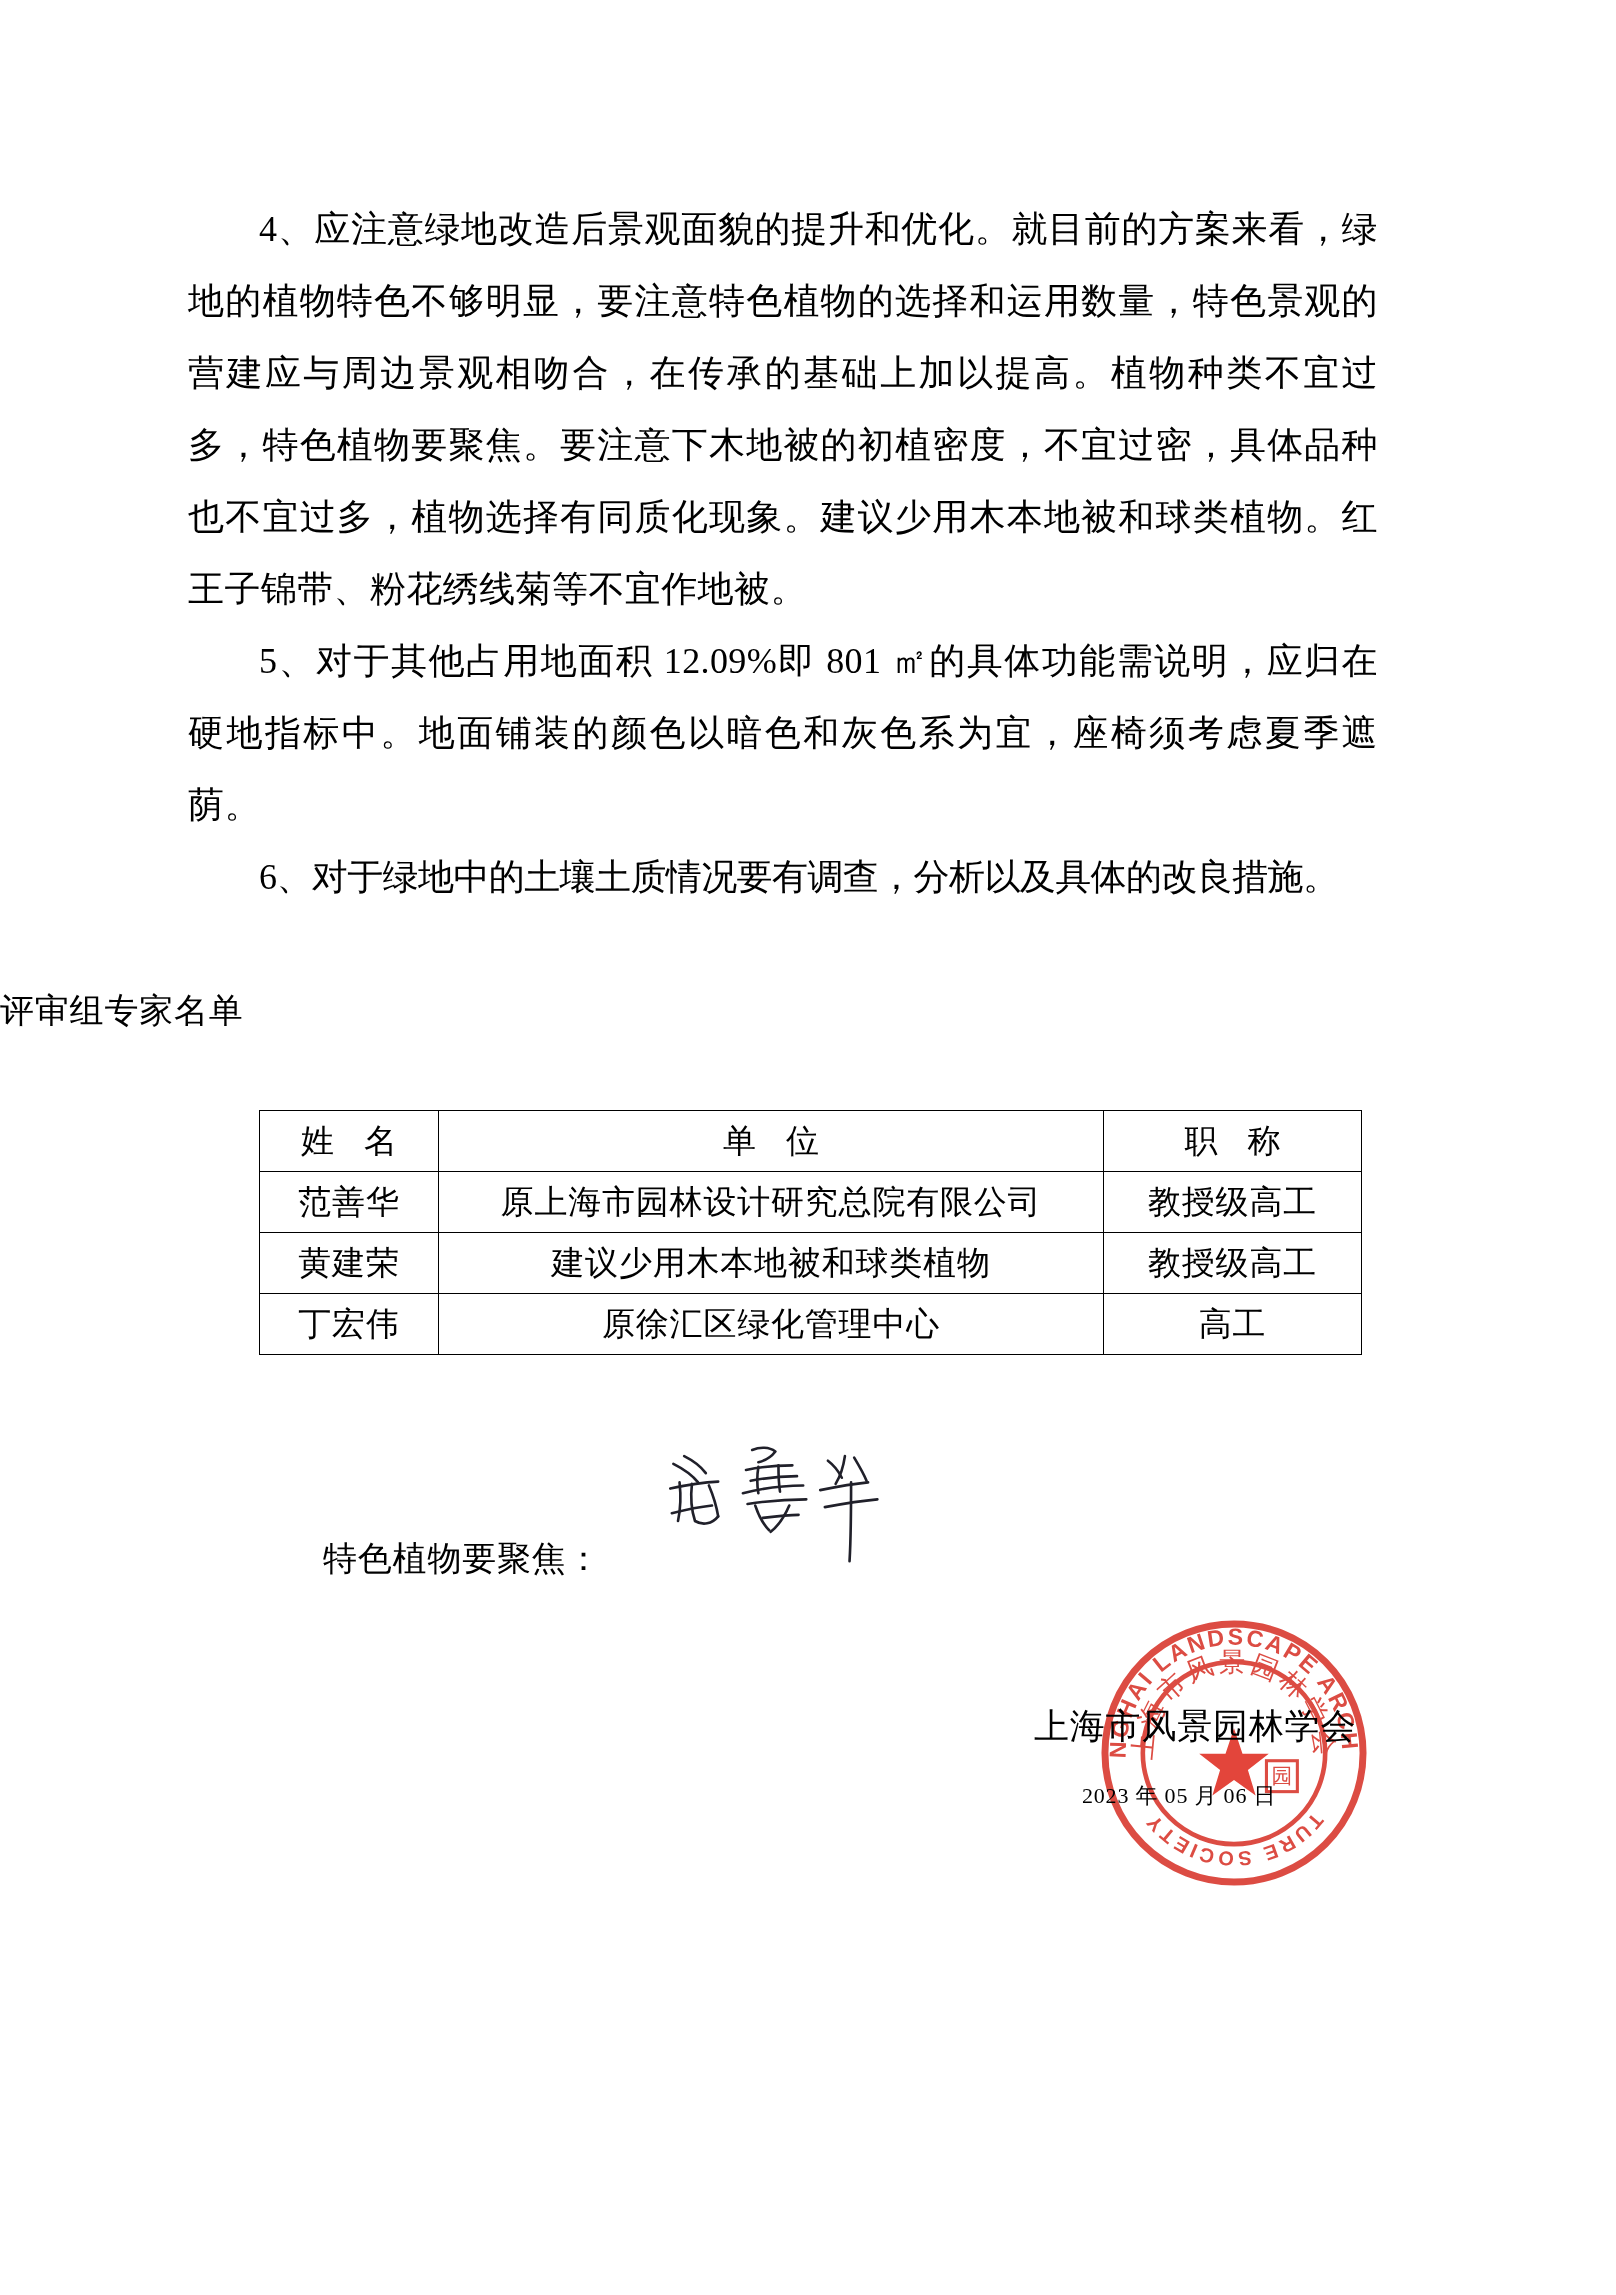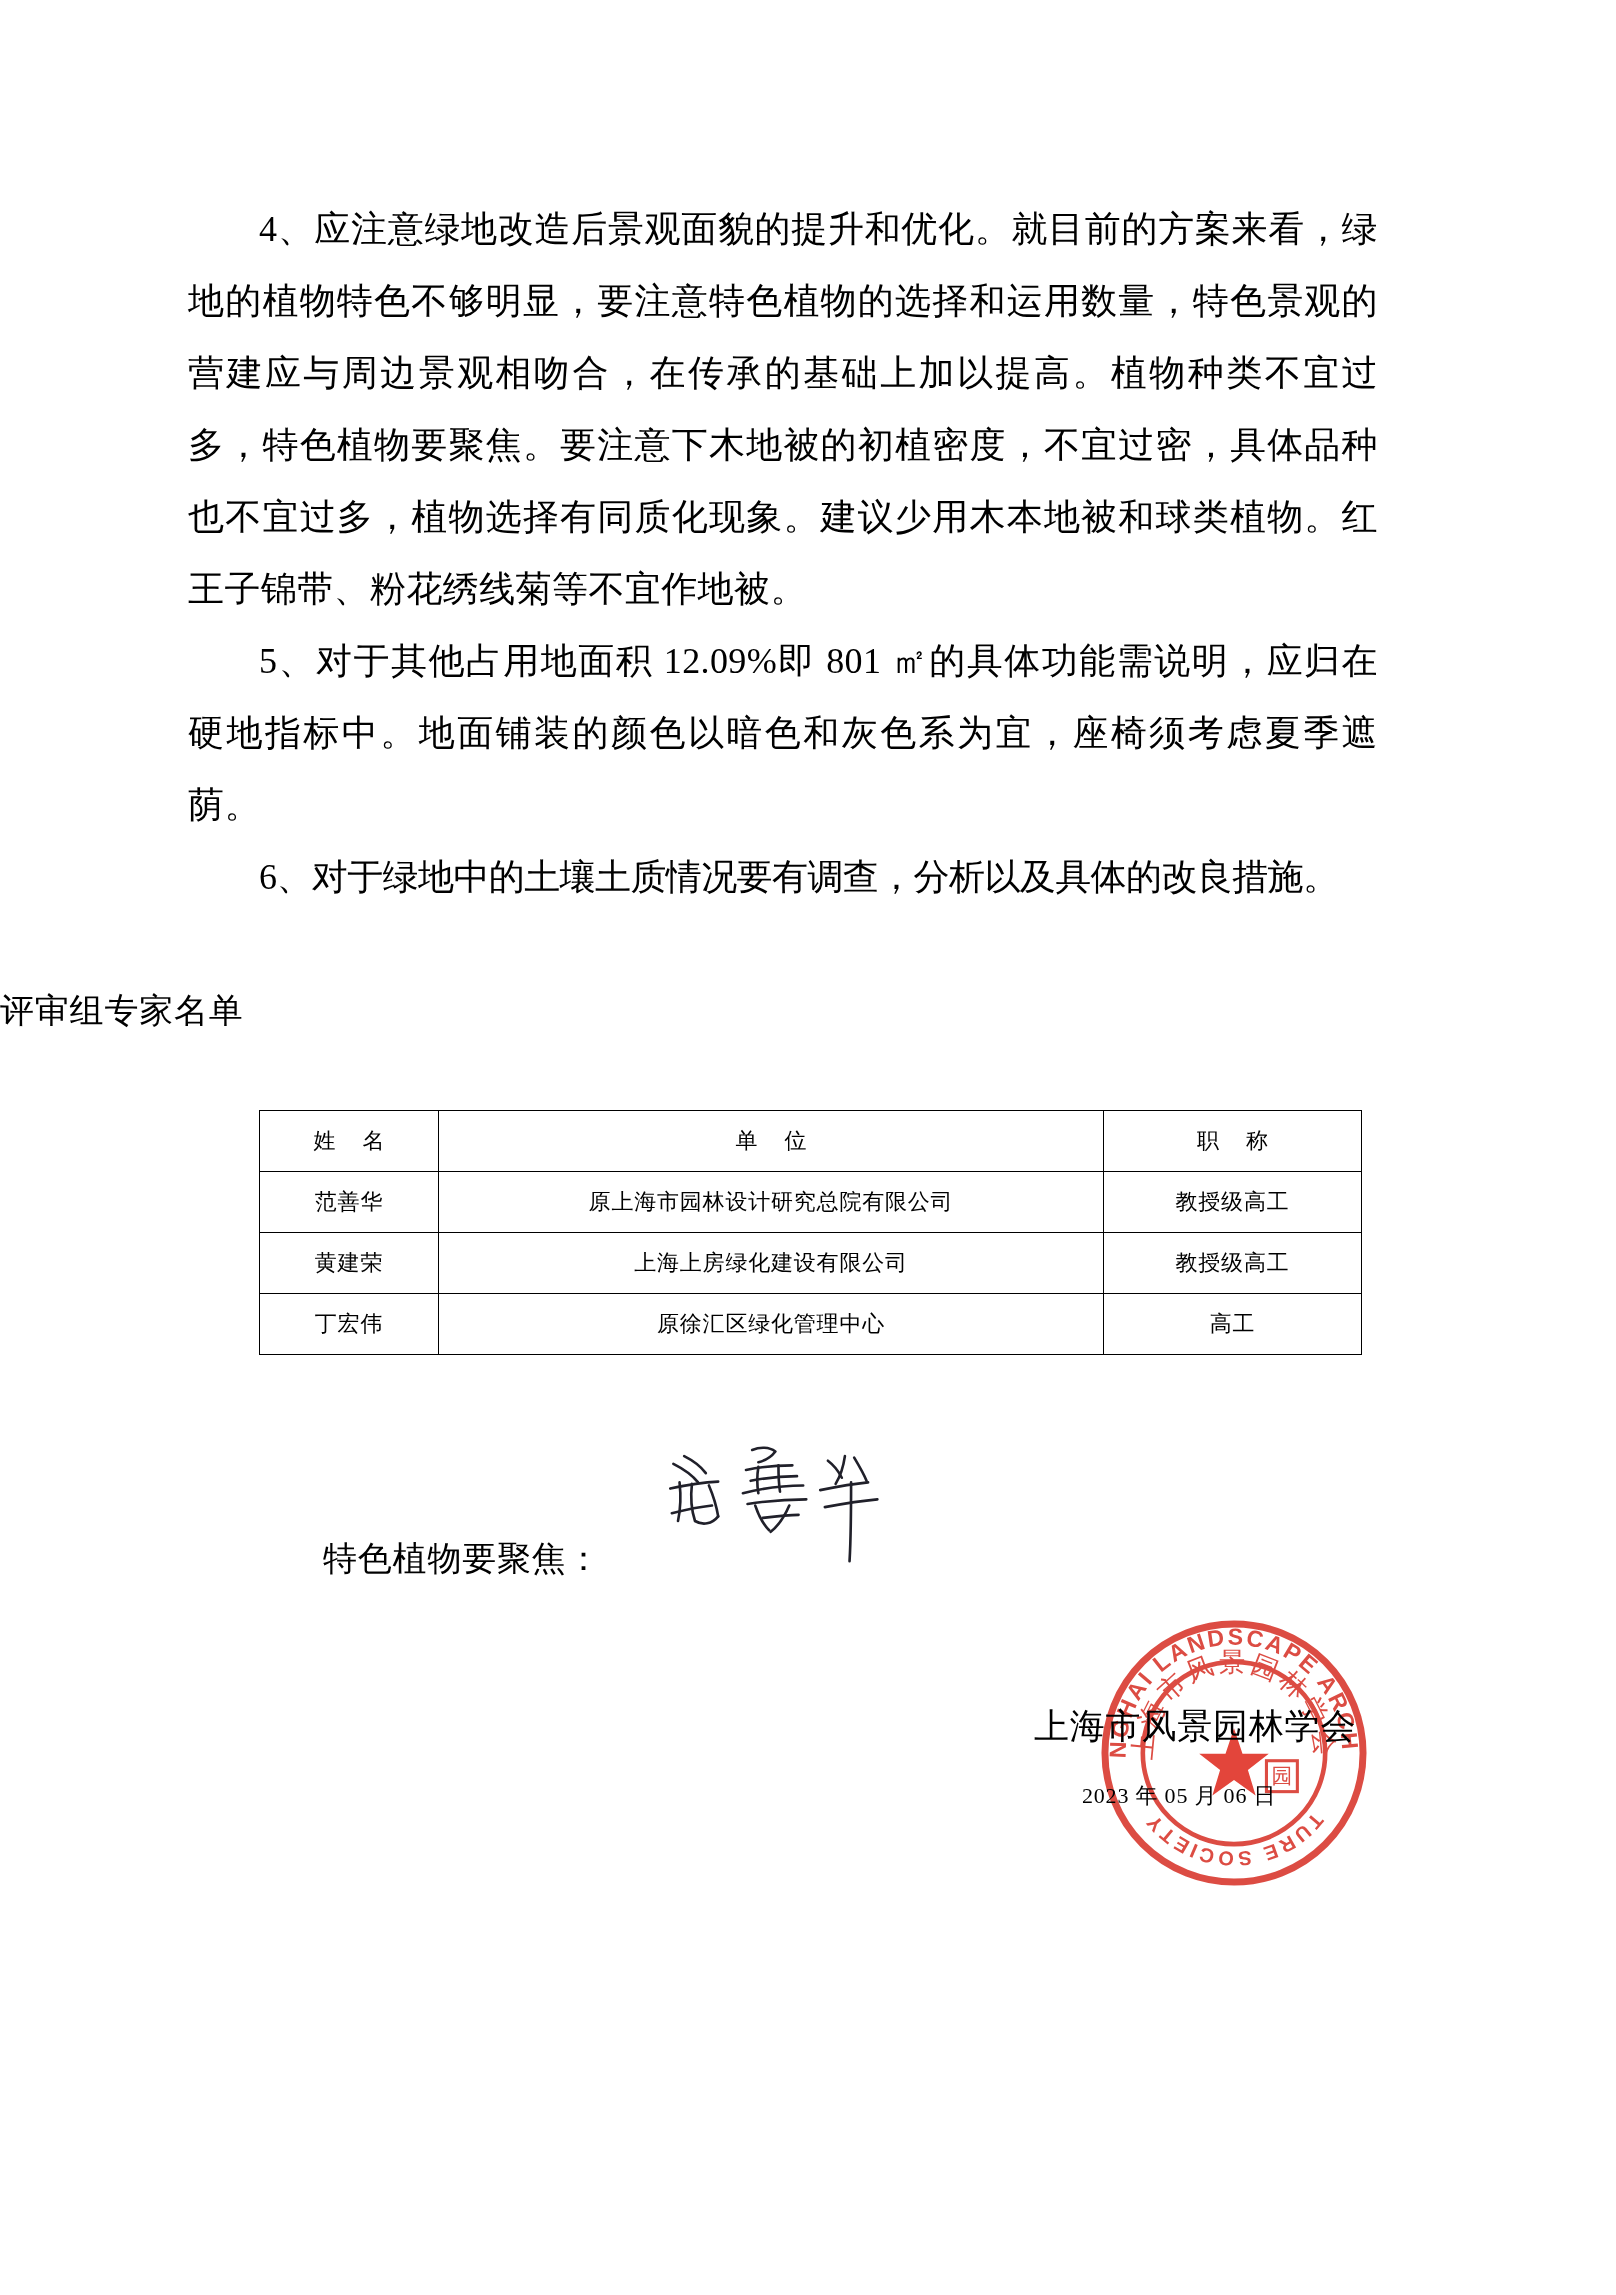--- a/index.html
+++ b/index.html
@@ -64,21 +64,21 @@
   }
   table.expert-table {
     width: 1099px;
     border-collapse: collapse;
     table-layout: fixed;
   }
   table.expert-table td {
     border: 1.5px solid #000000;
     text-align: center;
     vertical-align: middle;
-    font-size: 22px;
+    font-size: 33px;
     height: 60px;
     padding: 0;
     letter-spacing: 0.8px;
   }
   .col-name  { width: 178px; }
   .col-unit  { width: 664px; }
   .col-title { width: 257px; }
   .hdr-sp { letter-spacing: 10.8px; padding-left: 10.8px; }
 
   
@@ -154,21 +154,21 @@
             <span class="hdr-sp">职 称</span>
           </td>
         </tr>
         <tr>
           <td class="col-name">范善华</td>
           <td class="col-unit">原上海市园林设计研究总院有限公司</td>
           <td class="col-title">教授级高工</td>
         </tr>
         <tr>
           <td class="col-name">黄建荣</td>
-          <td class="col-unit">上海上房绿化建设有限公司</td>
+          <td class="col-unit">建议少用木本地被和球类植物</td>
           <td class="col-title">教授级高工</td>
         </tr>
         <tr>
           <td class="col-name">丁宏伟</td>
           <td class="col-unit">原徐汇区绿化管理中心</td>
           <td class="col-title">高工</td>
         </tr>
       </tbody>
     </table>
   </div>

